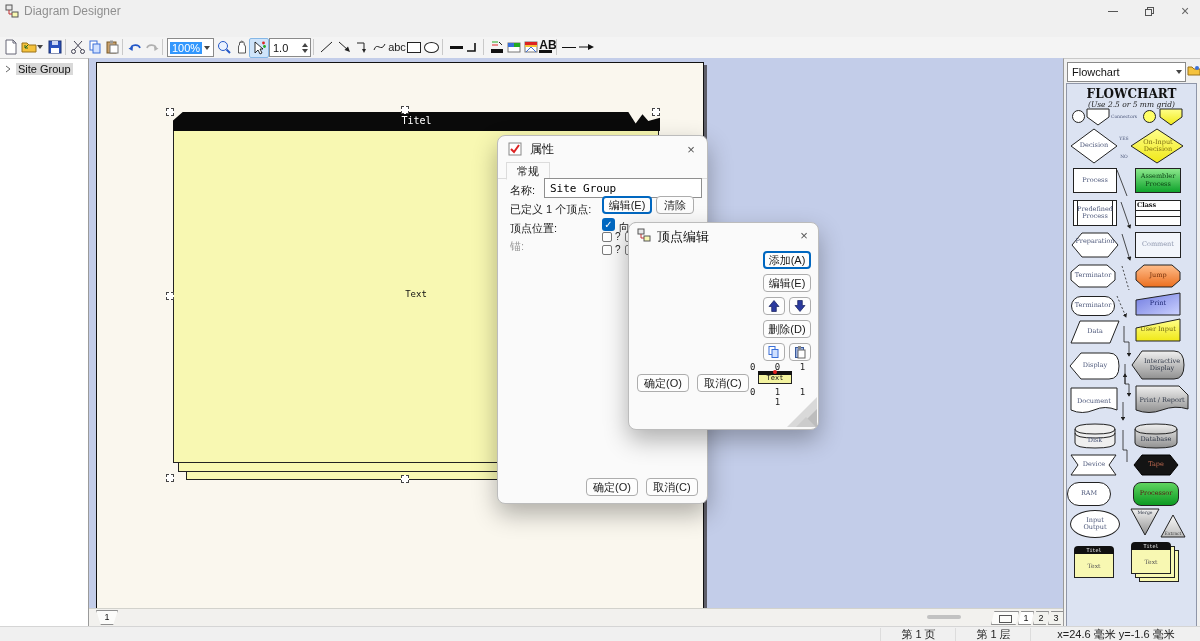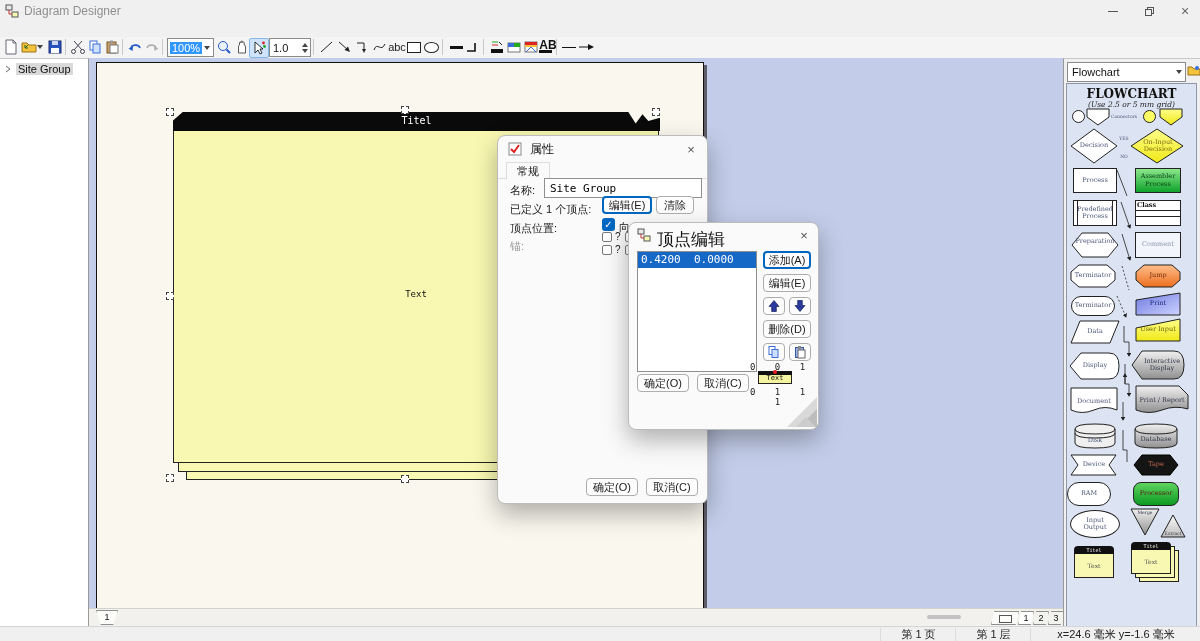--- a/index.html
+++ b/index.html
@@ -355,25 +355,22 @@
     <div class="btn" style="left:148px;top:342px;width:52px;height:18px">取消(C)</div>
   </div>
 
   <div class="dlg" style="left:628px;top:222px;width:189px;height:206px;z-index:20">
     <div class="dtitle">
       <svg class="abs" style="left:8px;top:5px" width="14" height="14">
           <rect x="1" y="1" width="6" height="5" fill="#e8e8e8" stroke="#555"></rect>
           <rect x="7" y="8" width="6" height="5" fill="#f8f8b2" stroke="#555"></rect>
           <path d="M4 6 L4 10 L7 10" fill="none" stroke="#c03030"></path>
         </svg>
-      <span class="abs" style="left:28px;top:5px;font-size:17px">顶点编辑</span>
+      <span class="abs" style="left:28px;top:5px;font-size:13px">顶点编辑</span>
       <div class="dclose" style="left:167px;top:4px">×</div>
-    </div>
-    <div class="abs" style="left:8px;top:28px;width:120px;height:121px;background:#fff;border:1px solid #8f8f8f;box-sizing:border-box">
-      <div class="mono" style="height:16px;background:#1668c7;color:#fff;font-size:11px;line-height:16px;padding-left:3px;white-space:pre">0.4200  0.0000</div>
     </div>
     <div class="btn def" style="left:134px;top:28px;width:48px;height:18px">添加(A)</div>
     <div class="btn" style="left:134px;top:51px;width:48px;height:18px">编辑(E)</div>
     <div class="btn" style="left:134px;top:74px;width:22px;height:18px">
         <svg width="14" height="14">
           <path d="M7 1.5 L12 7.5 H9.3 V12.5 H4.7 V7.5 H2 z" fill="#2b3a9e" stroke="#121c5a" stroke-width="0.7"></path>
         </svg>
       </div>
     <div class="btn" style="left:160px;top:74px;width:22px;height:18px">
         <svg width="14" height="14">

